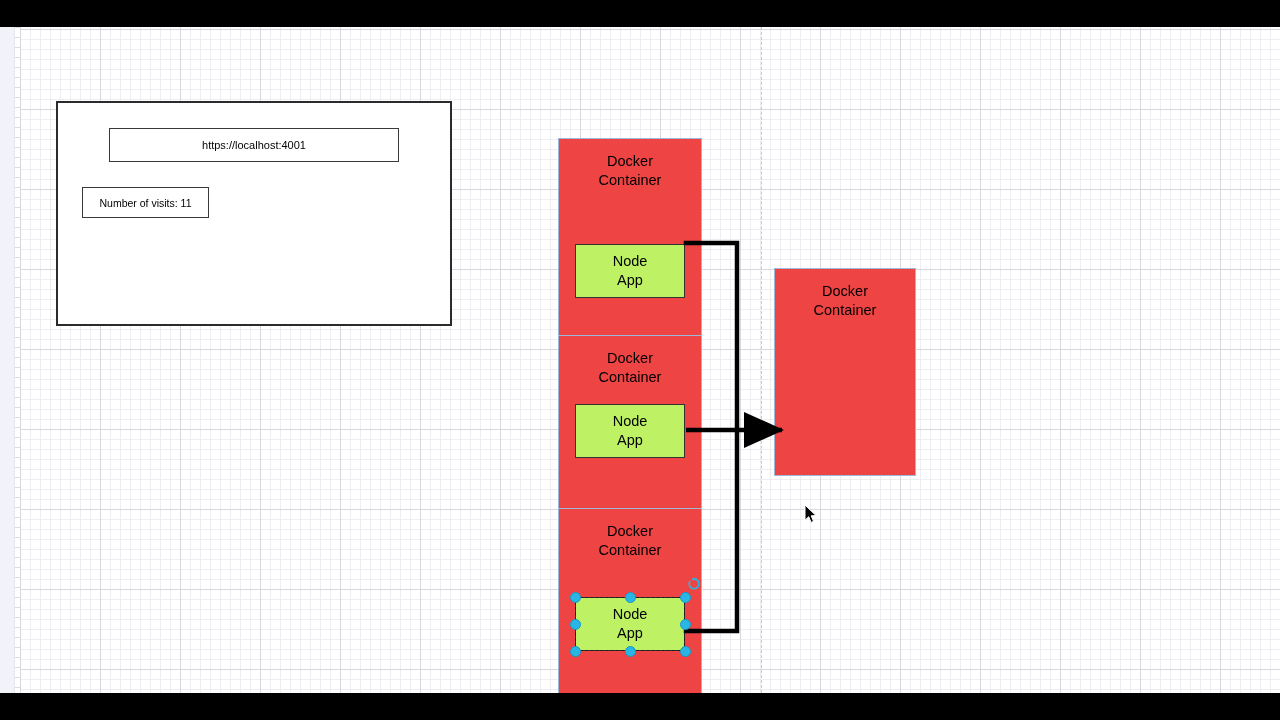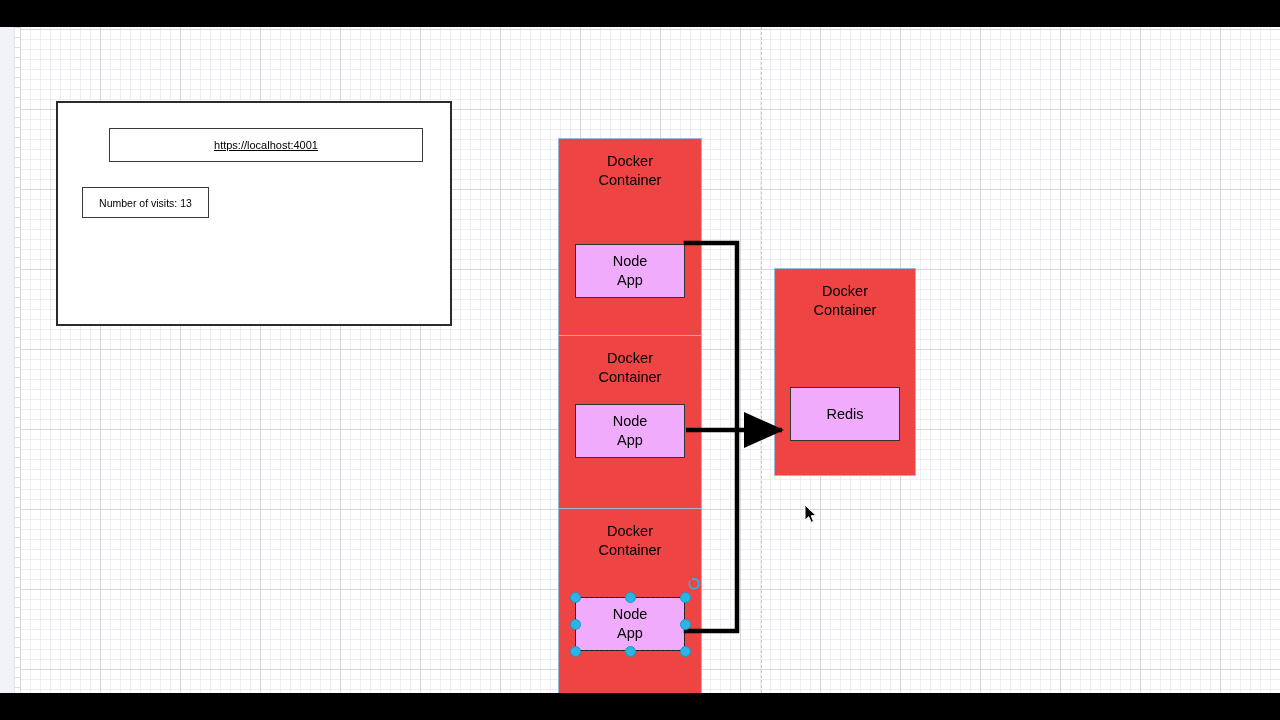--- a/index.html
+++ b/index.html
@@ -115,24 +115,23 @@
     background: #ffffff;
     border: 1.5px solid #3a3a3a;
     display: flex;
     align-items: center;
     justify-content: center;
     box-sizing: border-box;
     color: #000;
   }
   #url-bar {
     left: 109px; top: 101px;
-    width: 314px; height: 34px;
+    width: 290px; height: 34px;
     font-size: 11px;
     z-index: 6;
-    text-decoration: underline;
   }
   #visits-box {
     left: 82px; top: 160px;
     width: 127px; height: 31px;
     font-size: 10.5px;
     z-index: 6;
   }
 
   
   .docker-container {
@@ -150,21 +149,21 @@
     color: #000000;
     white-space: pre-line;
   }
   #docker-1 { left: 558px; top: 111px; width: 144px; height: 205px; }
   #docker-2 { left: 558px; top: 308px; width: 144px; height: 185px; }
   #docker-3 { left: 558px; top: 481px; width: 144px; height: 202px; }
   #docker-redis { left: 774px; top: 241px; width: 142px; height: 208px; }
 
   .inner-app {
     position: absolute;
-    background: #f0abfc;
+    background: #bef264;
     border: 1.5px solid #333333;
     display: flex;
     align-items: center;
     justify-content: center;
     text-align: center;
     font-size: 14.5px;
     line-height: 19px;
     color: #000;
     white-space: pre-line;
     box-sizing: border-box;
@@ -244,21 +243,21 @@
 
     <div id="canvas"></div>
     <div id="page-break"></div>
 
     <div id="left-gutter"></div>
     <div id="gutter-rule"></div>
     <div id="ruler-ticks"></div>
 
     <div class="shape" id="browser-window"></div>
     <div class="shape plain-box" id="url-bar">https://localhost:4001</div>
-    <div class="shape plain-box" id="visits-box">Number of visits: 13</div>
+    <div class="shape plain-box" id="visits-box">Number of visits: 11</div>
 
     <div class="shape docker-container" id="docker-1">
       <div class="container-title">Docker
 Container</div>
     </div>
     <div class="shape inner-app" id="node-app-1">Node
 App</div>
 
     <div class="shape docker-container" id="docker-2">
       <div class="container-title">Docker
@@ -271,21 +270,20 @@
       <div class="container-title">Docker
 Container</div>
     </div>
     <div class="shape inner-app" id="node-app-3">Node
 App</div>
 
     <div class="shape docker-container" id="docker-redis">
       <div class="container-title">Docker
 Container</div>
     </div>
-    <div class="shape inner-app" id="redis-app">Redis</div>
 
     <svg id="connectors" viewBox="0 0 1280 666" width="1280" height="666">
       <defs>
         <marker id="arrowhead" markerWidth="9" markerHeight="8" refX="8.5" refY="4" orient="auto" markerUnits="strokeWidth">
           <path d="M0,0 L9,4 L0,8 z" fill="#000000"></path>
         </marker>
       </defs>
 
       <path d="M 686,216 L 737,216 L 737,403" fill="none" stroke="#000000" stroke-width="4.5" stroke-linecap="square" stroke-linejoin="miter"></path>
 

